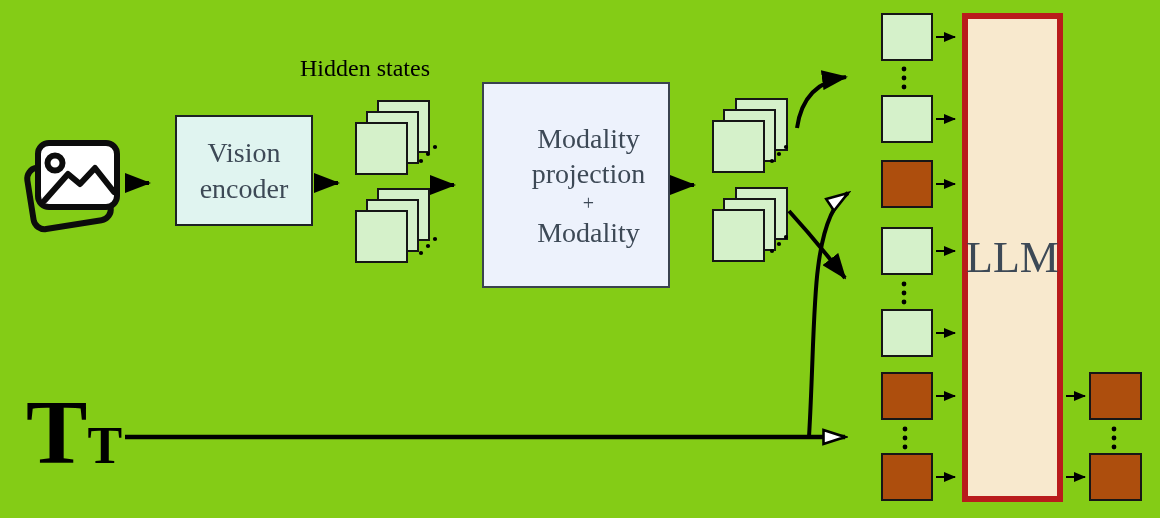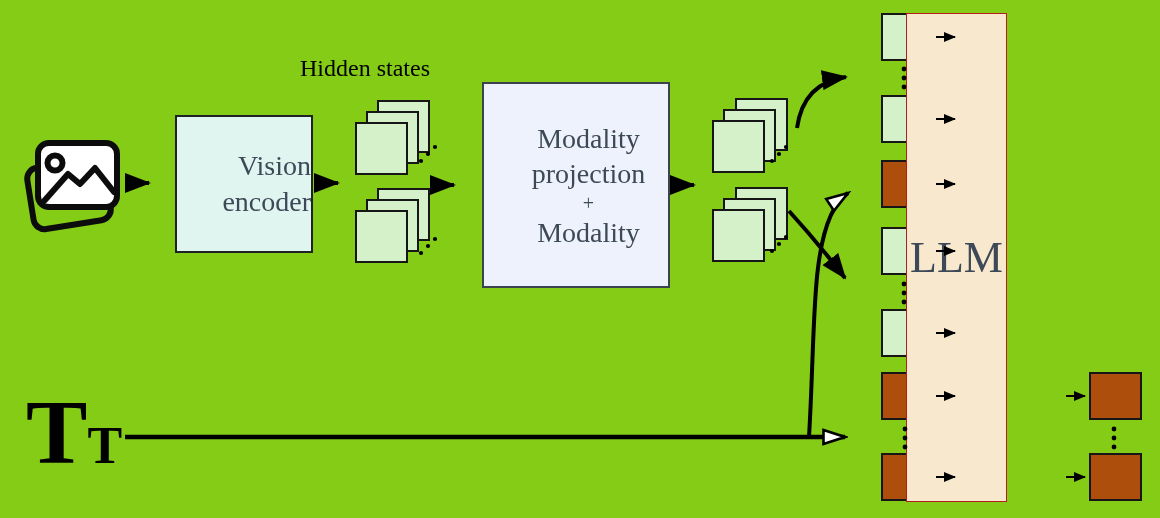--- a/index.html
+++ b/index.html
@@ -1,27 +1,27 @@
 <!DOCTYPE html>
 <html><head>
 <meta charset="utf-8">
 <style>
   html,body{margin:0;padding:0;background:#fff;}
   .canvas{position:relative;width:1160px;height:518px;background:#84cc16;
           font-family:"Liberation Serif",serif;overflow:hidden;}
   .box{position:absolute;box-sizing:border-box;display:flex;align-items:center;
        justify-content:center;text-align:center;}
-  .vision-box{left:175px;top:115px;width:138px;height:138px;background:var(--vision-fill);
-       border:2px solid #1e2126;color:var(--box-text);font-size:28px;line-height:36px;text-align:right;}
+  .vision-box{left:175px;top:115px;width:138px;height:111px;background:var(--vision-fill);
+       border:2px solid #1e2126;color:var(--box-text);font-size:28px;line-height:36px;}
   .modality-box{left:482px;top:82px;width:188px;height:206px;background:var(--modality-fill);
        border:2px solid #3a434f;color:var(--box-text);font-size:28px;line-height:35px;
        flex-direction:column;padding-left:25px;}
   .modality-box .plus{font-size:20px;line-height:24px;}
-  .llm-box{left:906px;top:13px;width:101px;height:489px;background:var(--llm-fill);
-       border:1px solid #b91c1c;color:var(--box-text);font-size:44px;}
+  .llm-box{left:962px;top:13px;width:101px;height:489px;background:var(--llm-fill);
+       border:6px solid #b91c1c;color:var(--box-text);font-size:44px;}
   .sq{position:absolute;box-sizing:border-box;border:2px solid #161616;}
   .green{background:var(--vision-token);}
   .brown{background:var(--text-token);}
   .stack-sq{width:53px;height:53px;}
   .token{width:52px;height:48px;}
   .label{position:absolute;color:#000;}
   .hs-label{left:300px;top:55px;font-size:24px;}
   .tt-label{left:26px;top:386px;font-size:92px;line-height:92px;font-weight:bold;}
   .tt-label .sub{font-size:52px;}
   .arrows{position:absolute;left:0;top:0;pointer-events:none;}

